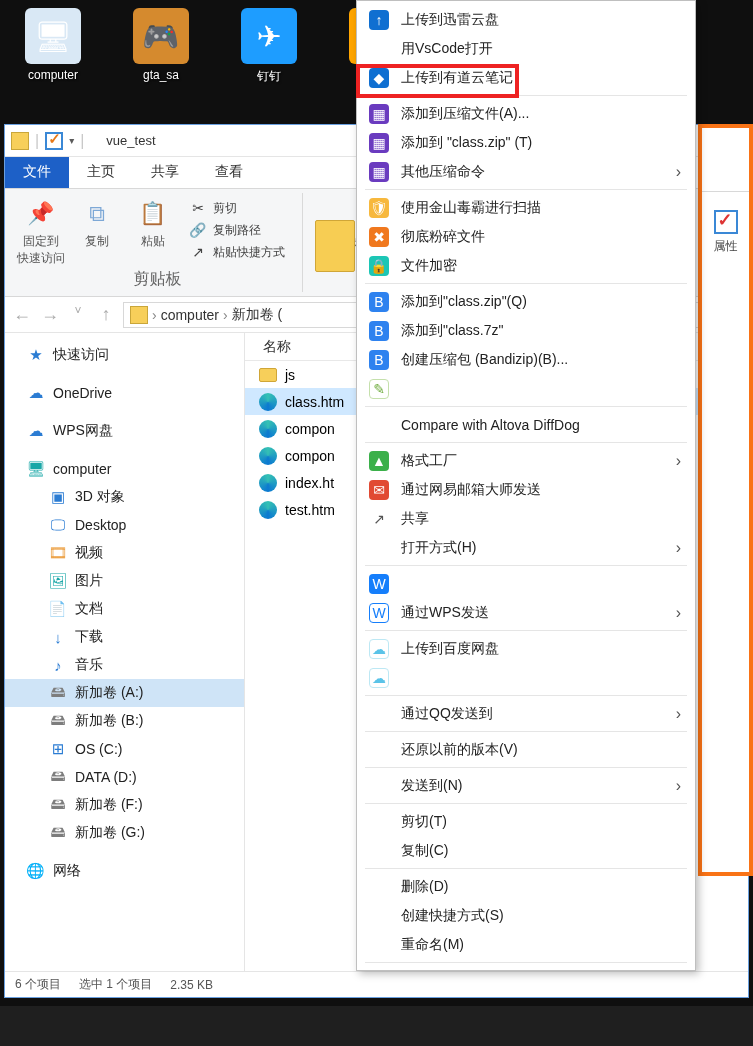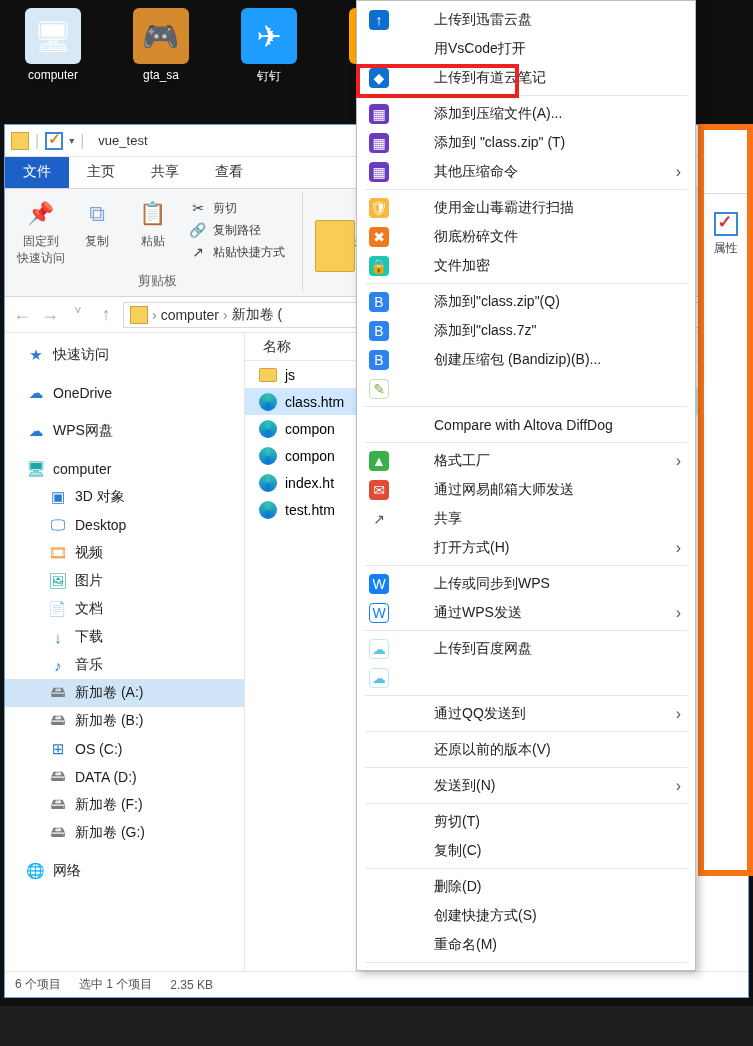--- a/index.html
+++ b/index.html
@@ -17,33 +17,33 @@
   .gp-tx { background:#ffa500; border-radius:50%;}
 
   
   .explorer { position: absolute; left: 4px; top: 124px; width: 745px; height: 874px; background: #fff; border: 1px solid #6aa0e0; display:flex; flex-direction:column;}
   .titlebar { height: 32px; display:flex; align-items:center; padding: 0 6px; background:#fff; gap:6px; border-bottom:1px solid #e5e5e5;}
   .titlebar .ico { width:18px;height:18px;background:#f7cf5a;border:1px solid #c9a63a;}
   .titlebar .pipe { color:#c9c9c9;}
   .titlebar .chk { width:18px;height:18px;border:2px solid #3a88d6;position:relative;}
   .titlebar .chk::after{content:"✓";color:#e67817;position:absolute;left:1px;top:-4px;font-size:15px;font-weight:bold;}
   .titlebar .dd { font-size:10px;color:#5a5a5a;}
-  .titlebar .wt { font-size:13px; color:#333; margin-left:8px;}
+  .titlebar .wt { font-size:13px; color:#333; margin-left:16px;}
 
   .ribbon-tabs { height: 32px; display:flex; align-items:stretch; font-size:14px; border-bottom:1px solid #d8d8d8;}
   .ribbon-tabs .tab { padding: 6px 18px; color:#333;}
   .ribbon-tabs .tab.active { background:#1d60c7; color:#fff;}
   .ribbon { height:108px; background:#f5f6f7; border-bottom:1px solid #d8d8d8; display:flex; align-items:flex-start; padding:4px 8px; gap:2px; position:relative;}
   .rgroup { display:flex; flex-direction:row; align-items:center; height:100%;}
   .rbig { width:56px; text-align:center; font-size:12px; color:#555; padding-top:4px;}
   .rbig .ic { width:34px;height:34px;margin:0 auto 2px;display:flex;align-items:center;justify-content:center;font-size:22px;color:#7da8d6;}
   .rsmalls { display:flex; flex-direction:column; gap:4px; font-size:12px; color:#444; padding:6px 8px 0;}
   .rsmalls div { display:flex; align-items:center; gap:6px;}
   .rsmalls .sic { width:18px;height:18px;display:inline-flex;align-items:center;justify-content:center;font-size:14px;}
-  .groupcap { position:absolute; bottom:2px; font-size:13px; color:#666; width:100%; text-align:center;}
+  .groupcap { position:absolute; bottom:2px; font-size:16px; color:#666; width:100%; text-align:center;}
   .clip-group{ width:290px; height:100%; border-right:1px solid #d9d9d9; position:relative; display:flex; align-items:flex-start; }
   .move-folder { width:40px;height:52px;background:#f7cd53;border:1px solid #d0a637;border-radius:2px;margin-top:6px;}
 
   .addrbar { height:36px; display:flex; align-items:center; padding:0 6px; gap:6px; border-bottom:1px solid #e5e5e5;}
   .navarrow { width:22px;height:22px;color:#aaa;font-size:18px;text-align:center;}
   .crumb { display:flex; align-items:center; gap:4px; font-size:14px; color:#333; flex:1; border:1px solid #d8d8d8; height:26px; padding:0 6px;}
   .crumb .fico { width:18px;height:18px;background:#f7cf5a;border:1px solid #c9a63a;}
   .crumb .sep { color:#888;}
 
   .body { flex:1; display:flex; min-height:0;}
@@ -61,38 +61,38 @@
   .flist .row.sel { background:#cfe8ff;}
   .fico-edge { width:18px;height:18px;border-radius:50%;background:conic-gradient(#35c1b4,#0b78d1,#35c1b4);}
   .fico-folder { width:18px;height:14px;background:#f7cf5a;border:1px solid #d0a637;border-radius:2px;}
 
   .status { height:26px; border-top:1px solid #e5e5e5; display:flex; align-items:center; gap:18px; padding:0 10px; font-size:12px; color:#555;}
 
   
   .ctx { position:absolute; left:356px; top:0; width:340px; background:#fff; border:1px solid #bfbfbf; box-shadow:3px 3px 8px rgba(0,0,0,.25); font-size:14px; color:#222; padding:4px 0;z-index:50;}
   .ctx .item { display:flex; align-items:center; gap:12px; padding:4px 14px 4px 12px; height:29px; position:relative;}
   .ctx .item .cico { width:20px;height:20px;display:flex;align-items:center;justify-content:center;font-size:14px;border-radius:4px;}
-  .ctx .item .lbl { flex:1;margin-left:33px;}
+  .ctx .item .lbl { flex:1;}
   .ctx .item.sub::after { content:"›"; color:#555; font-size:16px;}
   .ctx .item.nolpad { padding-left:44px;}
   .ctx hr { border:none;border-top:1px solid #e5e5e5;margin:3px 8px;}
   .ctx .hdr { padding:6px 14px 4px; font-weight:bold;}
   .ctx .disabled { color:#b0b0b0;}
   .redbox { position:absolute; left:356px; top:64px; width:163px; height:34px; border:4px solid #e22;z-index:60; pointer-events:none;}
   .bg-dblue{background:#0f6fd1;color:#fff;} .bg-purple{background:#6a3bbf;color:#fff;} .bg-yellow{background:#f7b83d;color:#fff;}
   .bg-orange{background:#f0781e;color:#fff;} .bg-teal{background:#1cc6b5;color:#fff;} .bg-blue2{background:#2e82ef;color:#fff;}
   .bg-wpsb{background:#157efb;color:#fff;} .bg-wps{background:#fff;color:#157efb;border:1px solid #157efb;}
   .bg-baidu{background:#fff;color:#5ac3e8;border:1px solid #bde8f4;}
   .bg-share{background:transparent;color:#555;}
   .bg-red{background:#e14a33;color:#fff;}
   .bg-green{background:#3bb04a;color:#fff;}
   .bg-notepad{background:#fff;color:#6caa3a;border:1px solid #c5e0ac;}
 
   
-  .sliver { position:absolute; right:0; top:124px; width:55px; height:752px; background:#fff;border:6px solid #f97316;}
+  .sliver { position:absolute; right:0; top:124px; width:55px; height:752px; background:#fff;border:4px solid #f97316;}
   .sliver .tabs{height:64px;border-bottom:1px solid #d8d8d8;}
   .sliver .props { padding-top:18px; text-align:center;font-size:12px;color:#444;}
   .sliver .props .chk{width:24px;height:24px;border:2px solid #3a88d6;margin:0 auto 4px;position:relative;}
   .sliver .props .chk::after{content:"✓";color:#d33;position:absolute;left:2px;top:-3px;font-size:18px;font-weight:bold;}
 
   .taskbar { position:absolute;left:0;right:0;bottom:0;height:40px;background:#1f1f1f;}
 </style>
 </head>
 <body>
 
@@ -371,21 +371,20 @@
     <div class="item">
       <span class="cico bg-share">↗</span>
       <span class="lbl">共享</span>
     </div>
     <div class="item sub nolpad">
       <span class="lbl">打开方式(H)</span>
     </div>
     <hr>
     <div class="item">
       <span class="cico bg-wpsb">W</span>
-      <span class="lbl">上传或同步到WPS</span>
     </div>
     <div class="item sub">
       <span class="cico bg-wps">W</span>
       <span class="lbl">通过WPS发送</span>
     </div>
     <hr>
     <div class="item">
       <span class="cico bg-baidu">☁</span>
       <span class="lbl">上传到百度网盘</span>
     </div>

